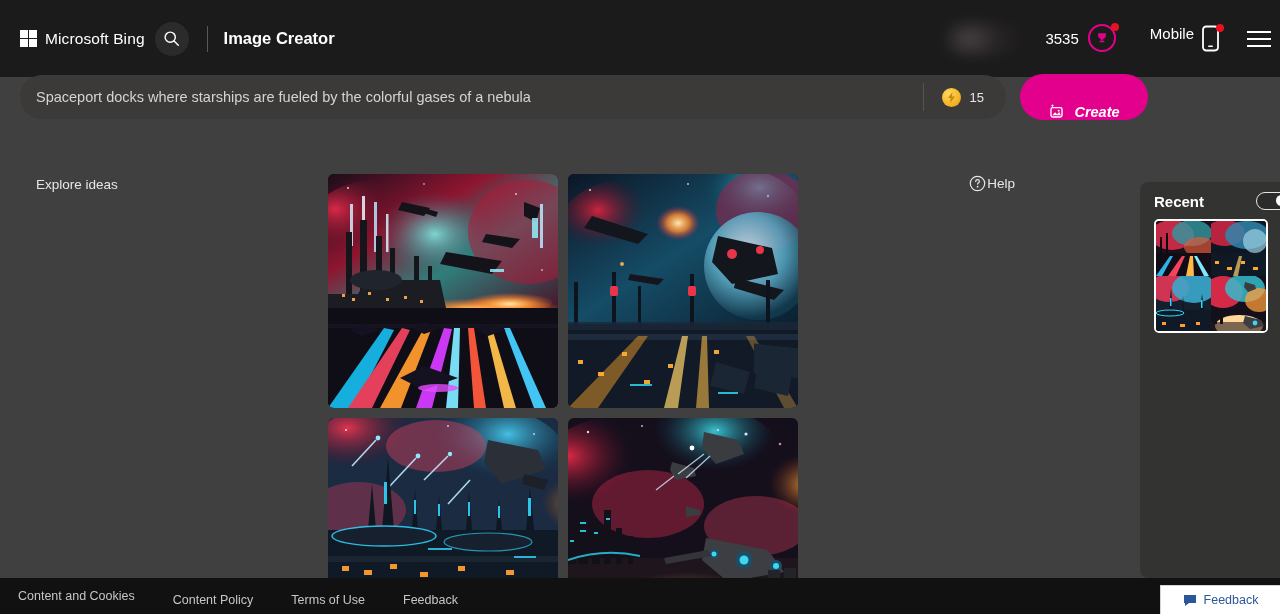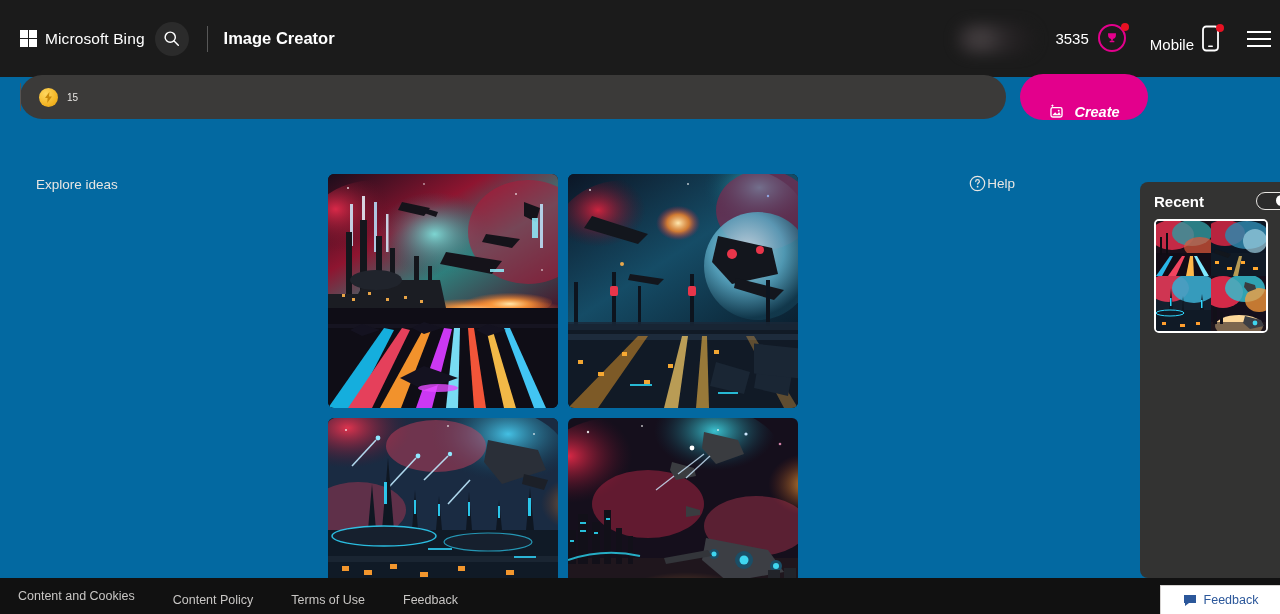--- a/index.html
+++ b/index.html
@@ -2,21 +2,21 @@
 <html><head>
 <meta charset="utf-8">
 <style>
   * { box-sizing: border-box; margin: 0; padding: 0; }
   html, body {
     width: 1280px; height: 614px;
     background: #1b1b1b;
     font-family: "Liberation Sans", sans-serif;
     overflow: hidden;
   }
-  .page { position: relative; width: 1280px; height: 614px; background: #0369a1; }
+  .page { position: relative; width: 1280px; height: 614px; background: #404040; }
 
   
   .header {
     position: absolute; top: 0; left: 0; width: 1280px; height: 77px;
     display: flex; align-items: center; background: #1b1b1b;
   }
   .brand { display: flex; align-items: center; margin-left: 20px; gap: 8px; }
   .ms-logo { width: 17px; height: 17px; display: grid;
     grid-template-columns: 8px 8px; grid-template-rows: 8px 8px; gap: 1px; }
   .ms-logo i { display: block; background: #fff; }
@@ -41,21 +41,21 @@
   .rewards-count { color: #fff; font-size: 15px; }
   .badge-wrap { position: relative; width: 30px; height: 30px; }
   .rewards-circle {
     width: 28px; height: 28px; border-radius: 50%;
     border: 2px solid #e3008c; display: flex; align-items: center; justify-content: center;
   }
   .red-dot {
     position: absolute; top: -1px; right: -1px; width: 8px; height: 8px;
     border-radius: 50%; background: #e81123;
   }
-  .mobile-link { display: flex; align-items: flex-end; gap: 7px; margin-left: 22px; cursor: pointer; }
+  .mobile-link { display: flex; align-items: flex-start; gap: 7px; margin-left: 32px; cursor: pointer; }
   .mobile-label { color: #fff; font-size: 15px; }
   .phone-wrap { position: relative; width: 22px; height: 28px; }
   .hamburger { display: flex; flex-direction: column; gap: 5px; margin-left: 24px; cursor: pointer; }
   .hamburger span { display: block; width: 24px; height: 2px; background: #fff; }
 
   
   .prompt-row {
     position: absolute; top: 75px; left: 20px; width: 1244px; height: 44px;
     display: flex; align-items: center; gap: 0;
   }
@@ -70,21 +70,21 @@
   }
   .boost-sep { width: 1px; height: 28px; background: #565453; }
   .boost {
     display: flex; align-items: center; gap: 9px; padding: 0 22px 0 18px; cursor: pointer;
   }
   .coin {
     width: 19px; height: 19px; border-radius: 50%;
     background: radial-gradient(circle at 35% 30%, #ffd75e 0%, #f2b322 65%, #d99b12 100%);
     display: flex; align-items: center; justify-content: center;
   }
-  .boost-count { color: #e8e6e3; font-size: 10px; }
+  .boost-count { color: #e8e6e3; font-size: 13px; }
   .btn-create {
     margin-left: 14px; width: 128px; height: 46px; border-radius: 23px;
     background: #e3008c; border: none; color: #fff; font-size: 14.5px; font-weight: bold;
     display: flex; align-items: flex-end; justify-content: center; gap: 9px; cursor: pointer;
     font-family: "Liberation Sans", sans-serif;
     font-style: italic;
   }
   .btn-surprise {
     margin-left: 14px; width: 128px; height: 46px; border-radius: 23px;
     background: transparent; border: 1.5px solid #e3008c; color: #fff;
@@ -201,20 +201,21 @@
       <div class="hamburger">
         <span></span>
           <span></span>
           <span></span>
       </div>
     </div>
   </div>
 
   <div class="prompt-row">
     <div class="prompt-box">
+      <input class="prompt-input" type="text" value="Spaceport docks where starships are fueled by the colorful gases of a nebula" style="">
       <div class="boost-sep"></div>
       <div class="boost">
         <div class="coin">
           <svg width="9" height="11" viewBox="0 0 9 11">
             <path d="M5.4 0 1 6h2.6L3.2 11 8 4.6H5z" fill="#c98a0c"></path>
           </svg>
         </div>
         <div class="boost-count">15</div>
       </div>
     </div>

